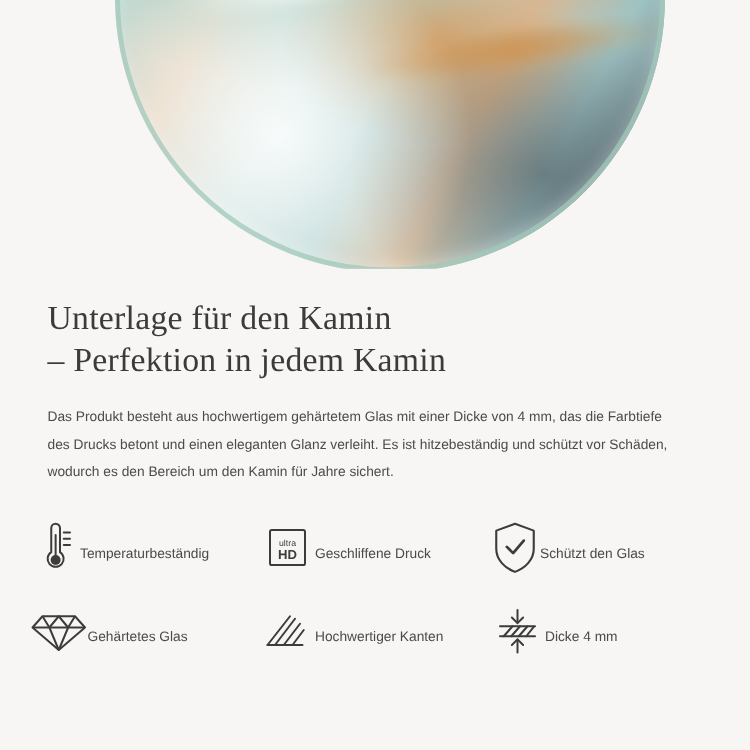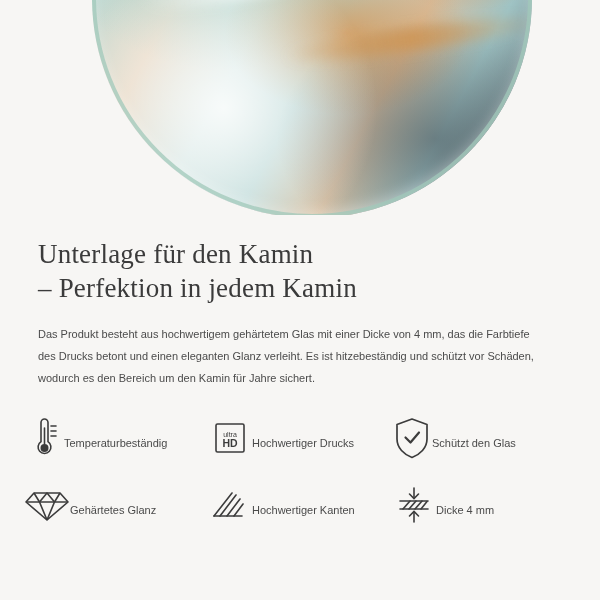--- a/index.html
+++ b/index.html
@@ -164,21 +164,21 @@
     </div>
 
     <div class="feature">
       <div class="feature-icon">
         <svg width="44" height="44" viewBox="0 0 44 44">
           <rect x="8" y="8" width="28" height="28" rx="1.5" fill="none" stroke="#3c3c3c" stroke-width="1.6"></rect>
           <text x="22" y="20.5" font-family="Liberation Sans, sans-serif" font-size="7" fill="#3c3c3c" text-anchor="middle">ultra</text>
           <text x="22" y="31" font-family="Liberation Sans, sans-serif" font-size="10.5" font-weight="bold" fill="#3c3c3c" text-anchor="middle">HD</text>
         </svg>
       </div>
-      <div class="feature-label">Hochwertiger Drucks</div>
+      <div class="feature-label">Geschliffene Druck</div>
     </div>
 
     <div class="feature">
       <div class="feature-icon">
         <svg width="40" height="46" viewBox="0 0 40 46">
           <path d="M20 4 L35 9.5 V24 C35 33 28 39.5 20 42.5 C12 39.5 5 33 5 24 V9.5 Z" fill="none" stroke="#3c3c3c" stroke-width="1.7" stroke-linejoin="round"></path>
           <path d="M13.5 22.5 L18.5 27.5 L27 17.5" fill="none" stroke="#3c3c3c" stroke-width="2.2" stroke-linecap="round" stroke-linejoin="round"></path>
         </svg>
       </div>
       <div class="feature-label">Schützt den Glas</div>
@@ -189,21 +189,21 @@
         <svg width="46" height="40" viewBox="0 0 46 40">
           <g fill="none" stroke="#3c3c3c" stroke-width="1.6" stroke-linejoin="round">
             <path d="M10 8 H36 L44 17 L23 35 L2 17 Z"></path>
             <path d="M2 17 H44"></path>
             <path d="M10 8 L15.5 17 L23 35"></path>
             <path d="M36 8 L30.5 17 L23 35"></path>
             <path d="M15.5 17 L23 8 L30.5 17"></path>
           </g>
         </svg>
       </div>
-      <div class="feature-label">Gehärtetes Glanz</div>
+      <div class="feature-label">Gehärtetes Glas</div>
     </div>
 
     <div class="feature">
       <div class="feature-icon">
         <svg width="44" height="40" viewBox="0 0 44 40">
           <g fill="none" stroke="#3c3c3c" stroke-width="1.6" stroke-linecap="round">
             <path d="M6 31 H34"></path>
             <path d="M6 31 L24 8"></path>
             <path d="M12 31 L28 10"></path>
             <path d="M19 31 L32 14"></path>

